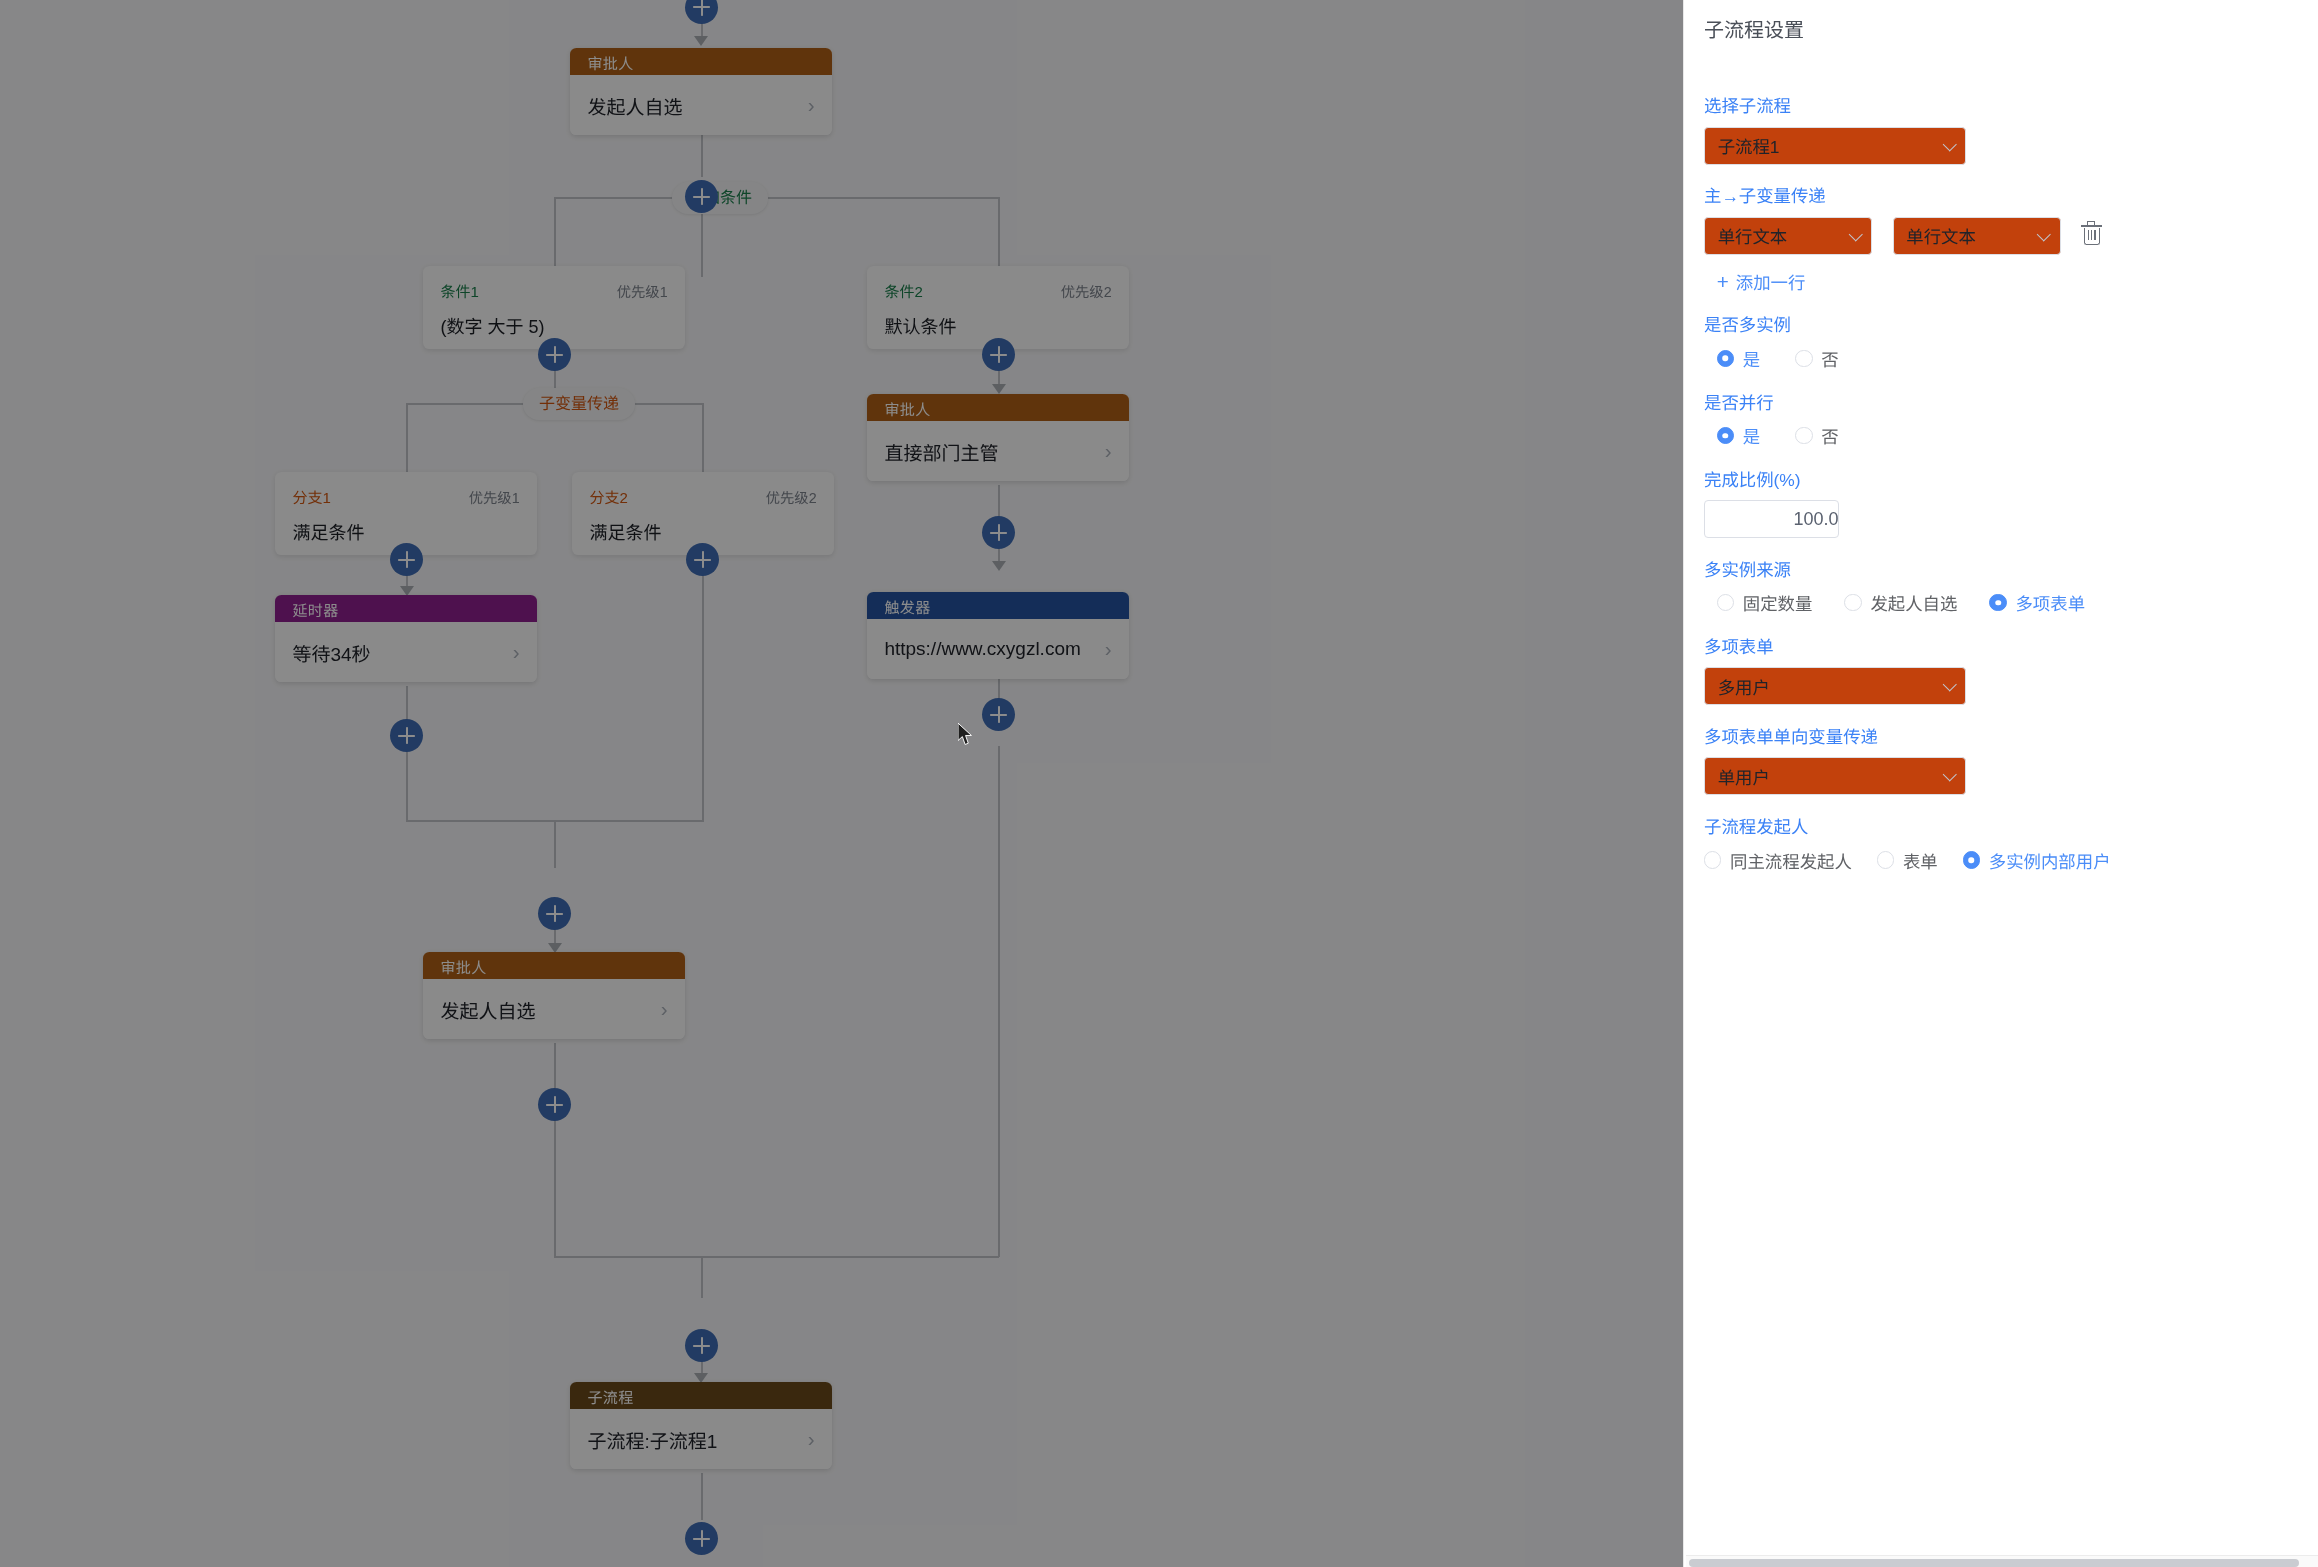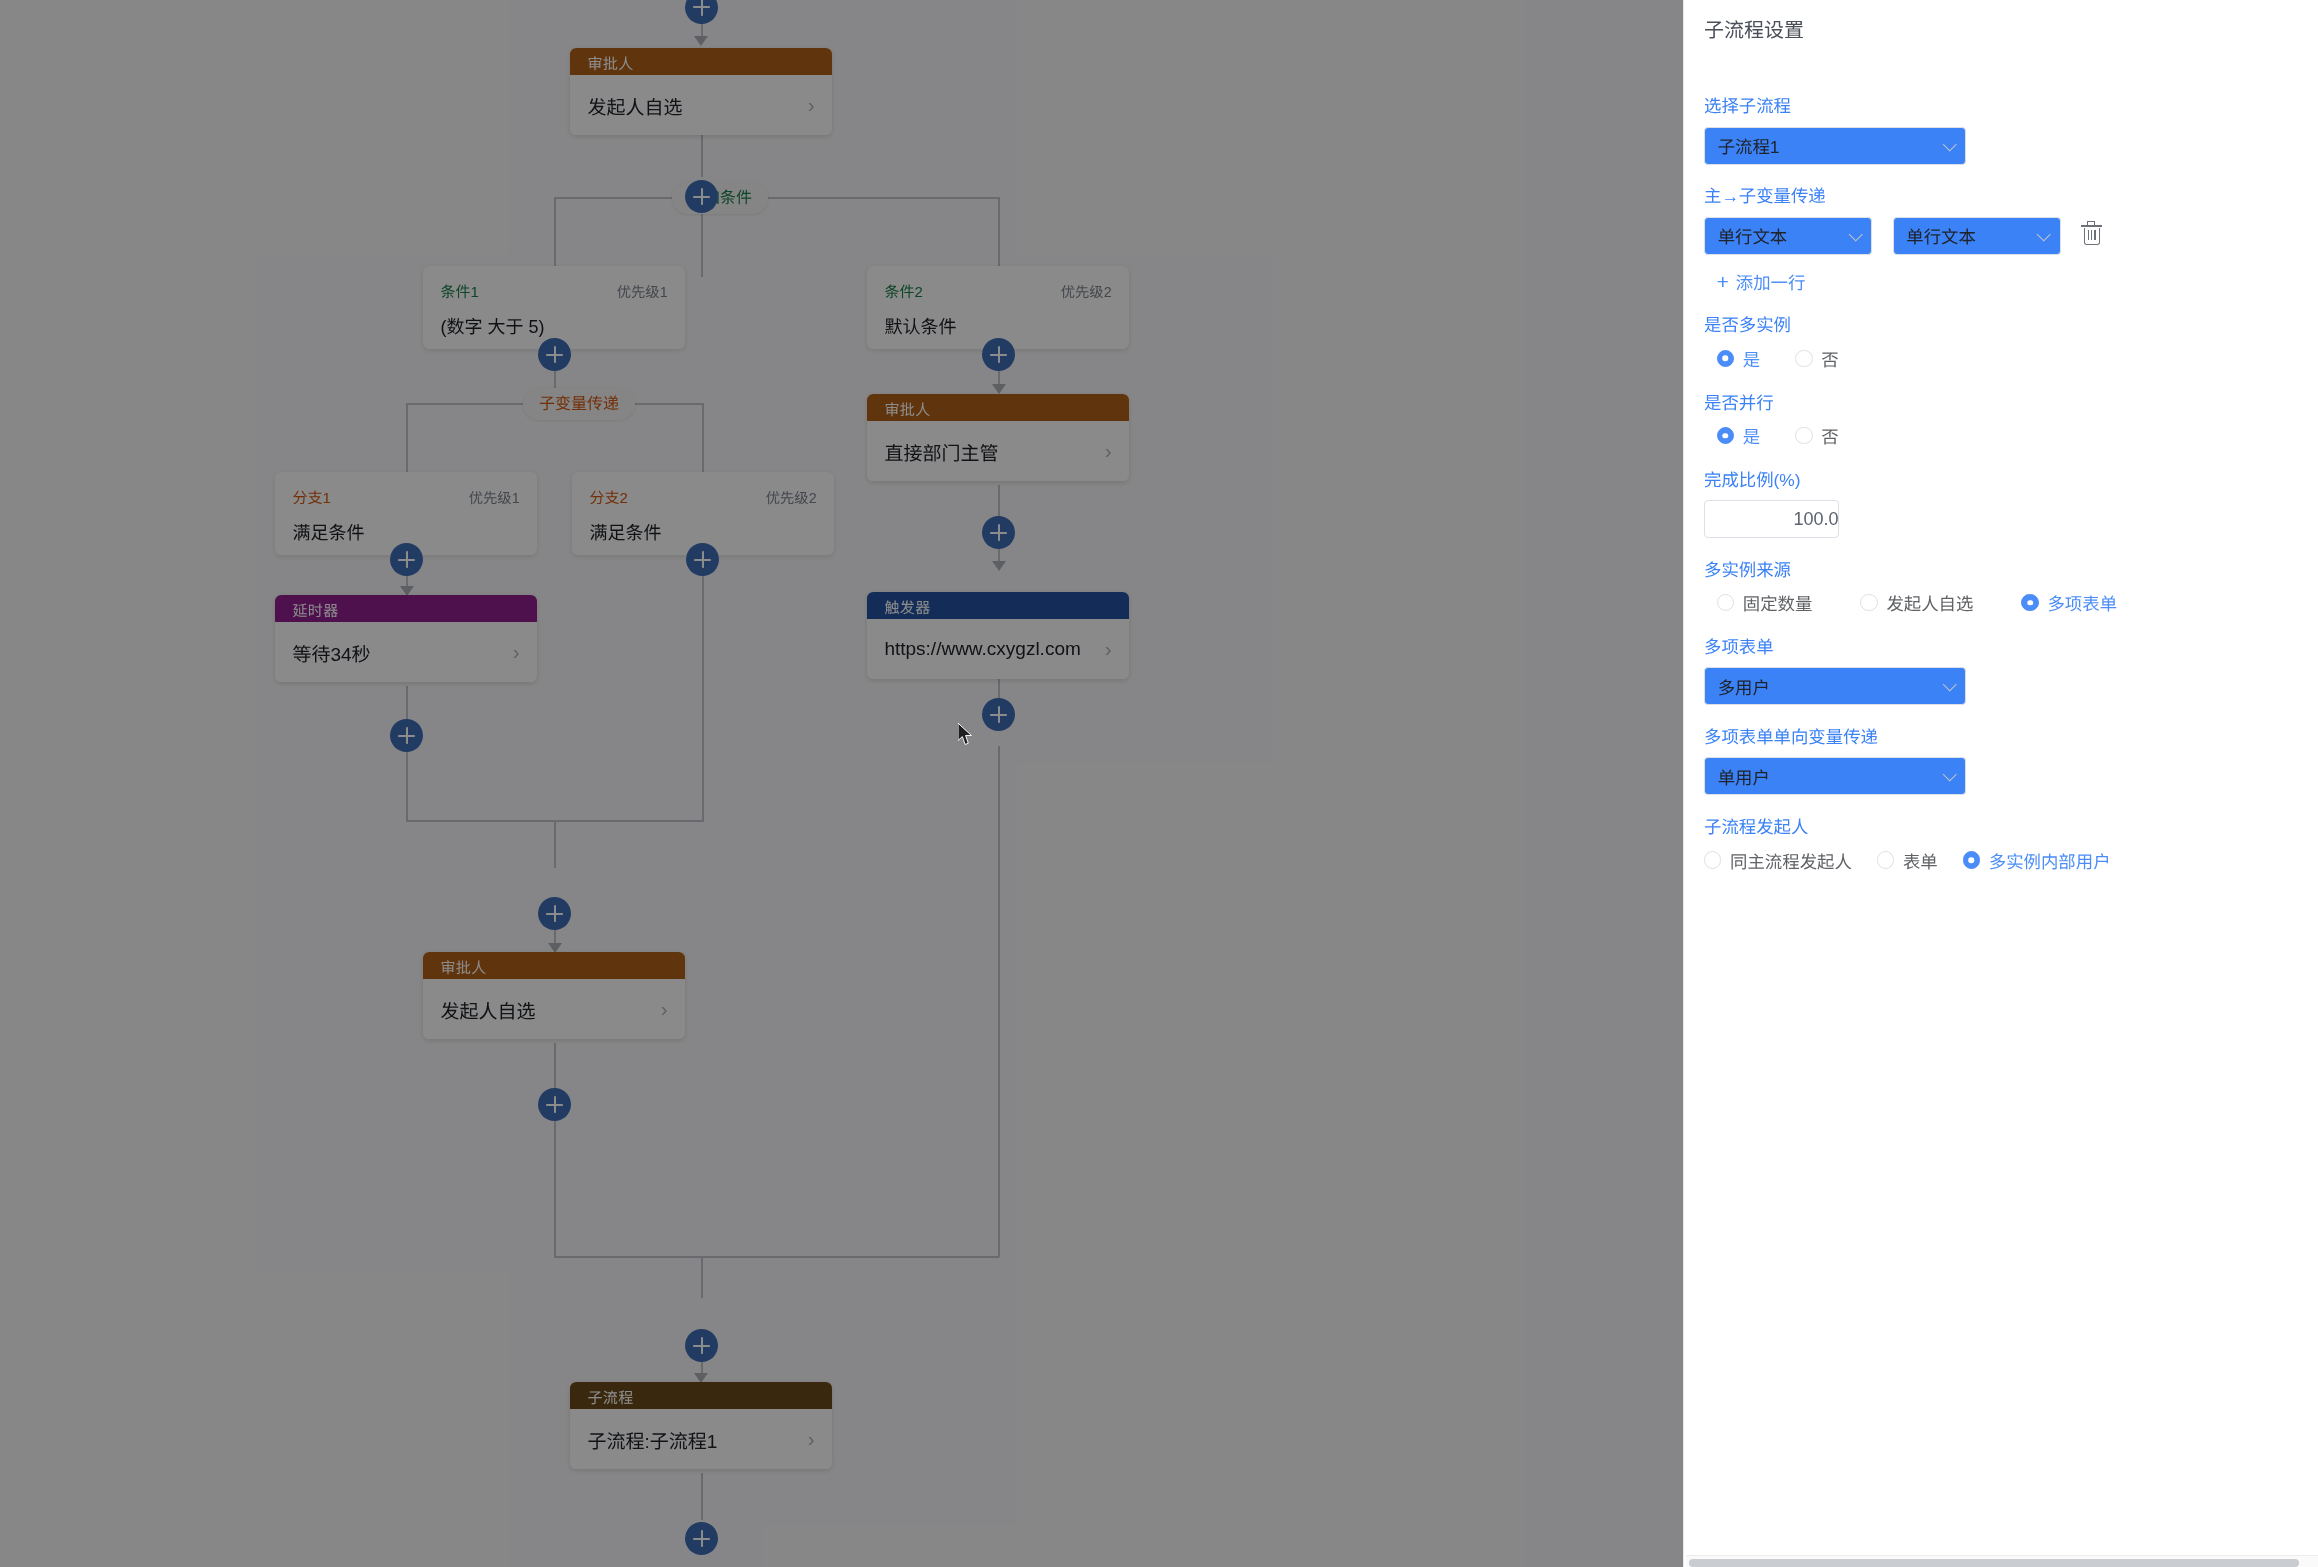--- a/index.html
+++ b/index.html
@@ -138,21 +138,21 @@
     margin-bottom: 9.5px;
     line-height: 22px;
   }
   .block { margin-bottom: 20.6px; }
 
   .select {
     position: relative;
     width: 262px; height: 38px;
     border: 0.8px solid #dcdfe6;
     border-radius: 4px;
-    background: #3b82f6;
+    background: #c2410c;
     display: flex; align-items: center;
     padding: 0 27px 0 12.7px;
     font-size: 17.4px; color: #20232a;
     cursor: pointer;
   }
   .select .caret {
     position: absolute; right: 11px; top: 50%;
     width: 9.5px; height: 9.5px;
     border-right: 1.6px solid #c0c4cc;
     border-bottom: 1.6px solid #c0c4cc;
@@ -474,21 +474,21 @@
       <div class="block">
         <div class="field-label">完成比例(%)</div>
         <div class="stepper">
           <input type="text" readonly="" value="100.00" style="">
 
         </div>
       </div>
 
       <div class="block">
         <div class="field-label">多实例来源</div>
-        <div class="radio-group" style="gap:48px;">
+        <div class="radio-group" style="gap:32px;">
           <label class="radio">
             <span class="dot"></span>
             <span class="lbl">固定数量</span>
           </label>
           <label class="radio">
             <span class="dot"></span>
             <span class="lbl">发起人自选</span>
           </label>
           <label class="radio on">
             <span class="dot"></span>

